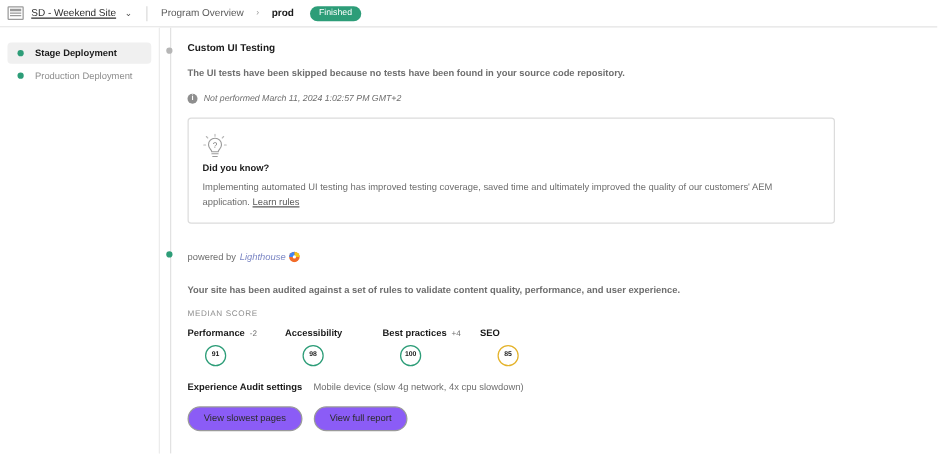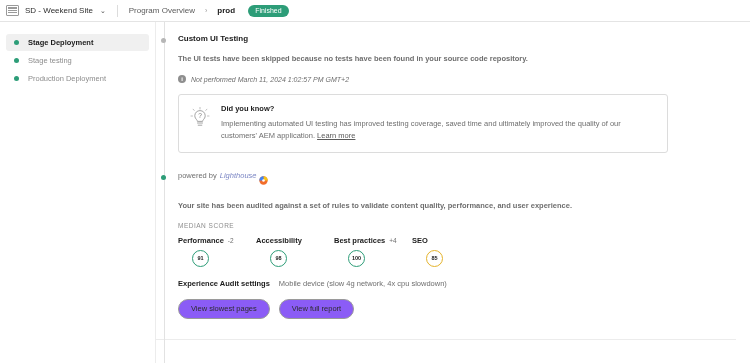--- a/index.html
+++ b/index.html
@@ -31,20 +31,21 @@
     padding: 1px; gap: 1px;
     flex: none;
   }
   .app-icon i { display: block; height: 1px; background: #9a9a9a; }
   .app-icon i:first-child { height: 2px; }
 
   .site-name {
     font-size: 8px;
     color: #2c2c2c;
     white-space: nowrap;
+    text-decoration: underline;
   }
   .chev {
     font-size: 7px;
     color: #4b4b4b;
     margin-left: 1px;
   }
   .bc-sep {
     width: 1px; height: 12px;
     background: #dcdcdc;
     margin: 0 5px;
@@ -77,21 +78,21 @@
   }
 
   
   .body {
     display: flex;
     height: 341px;
   }
 
   
   .sidebar {
-    width: 156px;
+    width: 128px;
     flex: none;
     padding: 12px 6px 0 6px;
     background: #fff;
     border-right: 1px solid #ececec;
   }
   .side-item {
     display: flex;
     align-items: center;
     gap: 9px;
     height: 17px;
@@ -176,23 +177,23 @@
     font-weight: bold;
     flex: none;
   }
 
   
   .callout {
     border: 1px solid #dcdcdc;
     border-radius: 3px;
     padding: 9px 11px 10px;
     display: flex;
-    gap: 11px;
     margin-right: 68px;
     margin-bottom: 18px;
+    flex-direction: column;
   }
   .bulb {
     width: 20px; height: 24px;
     flex: none;
     position: relative;
     margin-top: 2px;
   }
   .callout-title {
     font-size: 7.5px;
     font-weight: bold;
@@ -206,20 +207,21 @@
   }
   .learn {
     color: #5a5a5a;
     text-decoration: underline;
     cursor: pointer;
   }
 
   
   .powered {
     display: flex;
+    align-items: center;
     gap: 3px;
     margin-bottom: 11px;
   }
   .powered-txt { font-size: 7.5px; color: #6e6e6e; }
   .powered-link {
     font-size: 7.5px;
     font-style: italic;
     color: #7b86c4;
   }
 
@@ -330,24 +332,20 @@
 
 <div class="body">
 
   <div class="sidebar">
     <div class="side-item active">
       <span class="side-dot"></span>
       <span class="side-label">Stage Deployment</span>
     </div>
     <div class="side-item">
       <span class="side-dot"></span>
-      <span class="side-label">Stage testing</span>
-    </div>
-    <div class="side-item">
-      <span class="side-dot"></span>
       <span class="side-label">Production Deployment</span>
     </div>
   </div>
 
   <div class="main">
     <div class="rail"></div>
     <div class="content">
 
       <div class="step">
         <span class="step-dot dot-grey"></span>
@@ -363,21 +361,21 @@
         <div class="bulb">
           <svg width="20" height="24" viewBox="0 0 20 24">
             <path d="M10 4.6c-3 0-5.2 2.3-5.2 5.1 0 1.9 1 3 1.8 4 .5.6.8 1.1.8 1.7h5.2c0-.6.3-1.1.8-1.7.8-1 1.8-2.1 1.8-4 0-2.8-2.2-5.1-5.2-5.1z" fill="none" stroke="#9a9a9a" stroke-width="0.9"></path>
             <path d="M7.5 17h5M8.2 19.2h3.6" stroke="#9a9a9a" stroke-width="0.9" fill="none" stroke-linecap="round"></path>
             <path d="M10 1.4v1.6M3.1 3.2l1.1 1.2M16.9 3.2l-1.1 1.2M1 10h1.5M17.5 10H19" stroke="#b8b8b8" stroke-width="0.9" stroke-linecap="round"></path>
             <text x="10" y="12.4" font-family="Liberation Sans, sans-serif" font-size="6.5" fill="#7a7a7a" text-anchor="middle">?</text>
           </svg>
         </div>
         <div>
           <div class="callout-title">Did you know?</div>
-          <div class="callout-body"><span>Implementing automated UI testing has improved testing coverage, saved time and ultimately improved the quality of our customers' AEM application. </span><span class="learn">Learn more</span></div>
+          <div class="callout-body"><span>Implementing automated UI testing has improved testing coverage, saved time and ultimately improved the quality of our customers' AEM application. </span><span class="learn">Learn rules</span></div>
         </div>
       </div>
 
       <div class="step">
         <span class="step-dot dot-green"></span>
         <div class="powered">
           <span class="powered-txt">powered by</span>
           <span class="powered-link">Lighthouse</span>
           <span>
             <svg width="9" height="9" viewBox="0 0 9 9">

